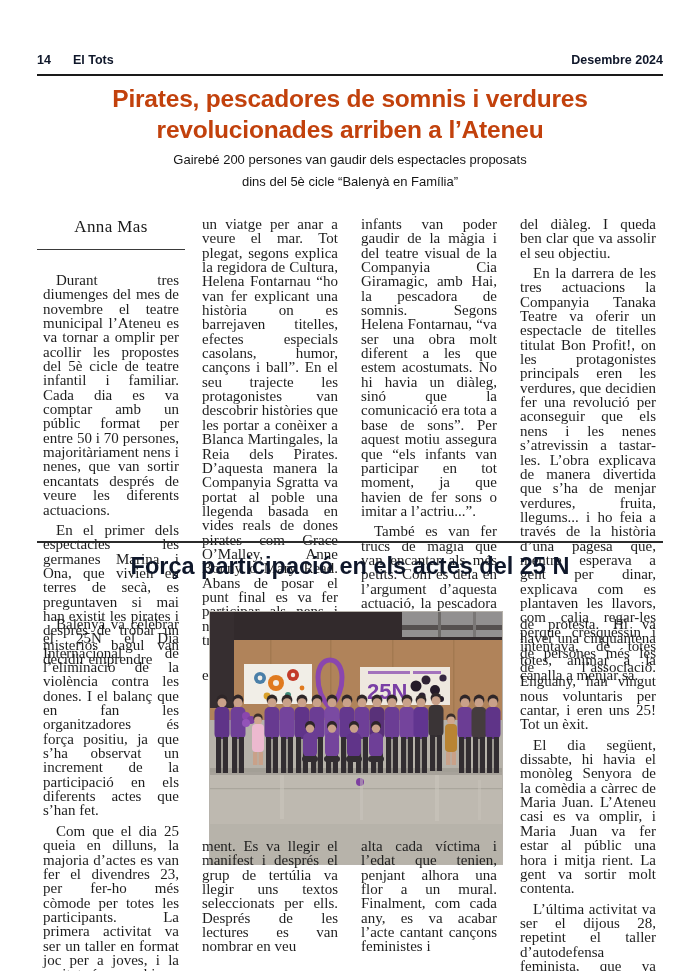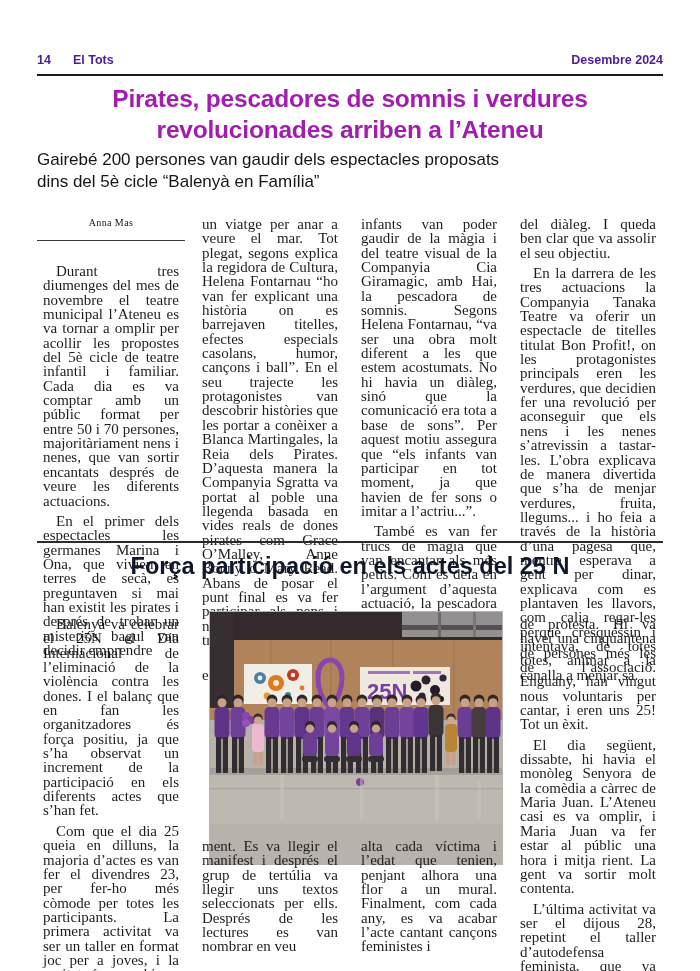--- a/index.html
+++ b/index.html
@@ -6,54 +6,54 @@
   .page{
     position:relative;width:700px;height:971px;background:#ffffff;
     font-family:"Liberation Serif", serif;color:#1c1c1c;overflow:hidden;
     margin:0 auto;
   }
   
   .masthead{
     position:absolute;left:37px;right:37px;top:53px;height:18px;
     display:flex;align-items:baseline;
     font-family:"Liberation Sans", sans-serif;font-weight:bold;font-size:12.5px;
-    color:#4c1d95;
+    color:#0f172a;
   }
   .masthead .left{flex:1;display:flex;gap:22px;}
   .masthead .center{flex:1;text-align:center;}
   .masthead .right{flex:1;text-align:right;}
   .masthead-rule{position:absolute;left:37px;right:37px;top:74px;height:2px;background:#1a1a1a;}
 
   
   .headline1{
     position:absolute;left:37px;right:37px;top:83px;
     font-family:"Liberation Sans", sans-serif;font-weight:bold;
-    font-size:24.5px;line-height:31px;text-align:center;color:#a21caf;
+    font-size:24.5px;line-height:31px;text-align:center;color:#c2410c;
     letter-spacing:-0.2px;
   }
   .subhead{
     position:absolute;left:37px;right:37px;top:149px;
-    font-family:"Liberation Sans", sans-serif;font-size:17px;line-height:22px;
-    text-align:left;color:#161616;
+    font-family:"Liberation Sans", sans-serif;font-size:13px;line-height:22px;
+    text-align:center;color:#161616;
   }
 
   
   .col{position:absolute;width:148px;}
   .c1{left:37px;} .c2{left:196px;} .c3{left:355px;} .c4{left:514px;}
   .a1{top:211px;height:322px;}
   .a2{top:611px;height:306px;}
   .a2b{top:833px;height:86px;}
   .col p{
     margin:6px;font-size:15px;line-height:14.35px;text-align:justify;
     text-indent:13px;hyphens:auto;-webkit-hyphens:auto;color:#1e1e1e;
   }
   .col p.noindent{text-indent:0;}
 
   .byline{
-    text-align:center;font-size:10px;letter-spacing:0.4px;
+    text-align:center;font-size:17px;letter-spacing:0.4px;
     padding-top:6px;color:#191919;
   }
   .byline-rule{height:1px;background:#3a3a3a;margin-top:12px;}
   .byline-space{height:17px;}
 
   
   .article-divider{position:absolute;left:37px;right:37px;top:541px;height:1.5px;background:#2b2b2b;}
 
   .headline2{
     position:absolute;left:37px;right:37px;top:551px;

